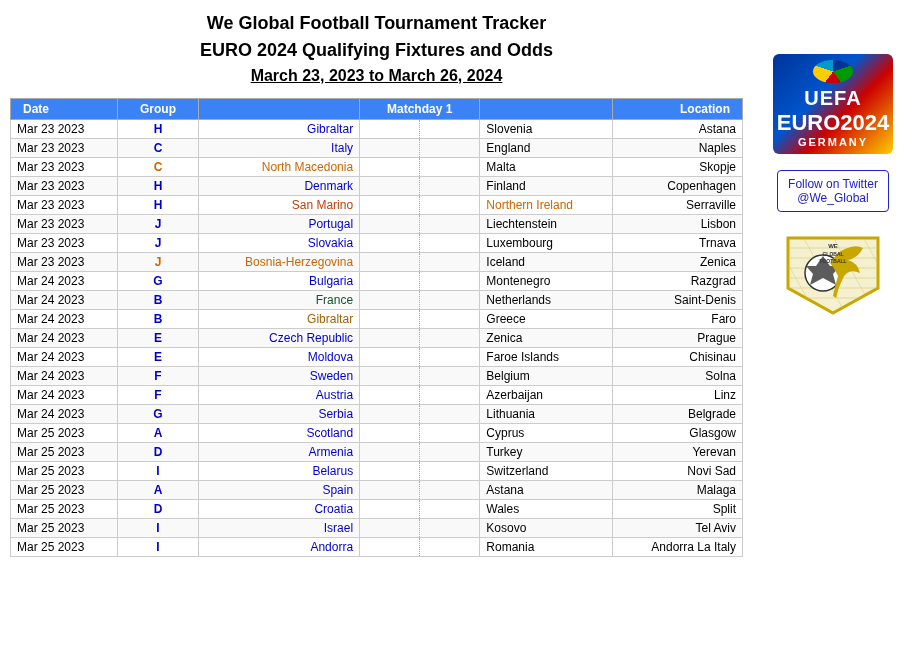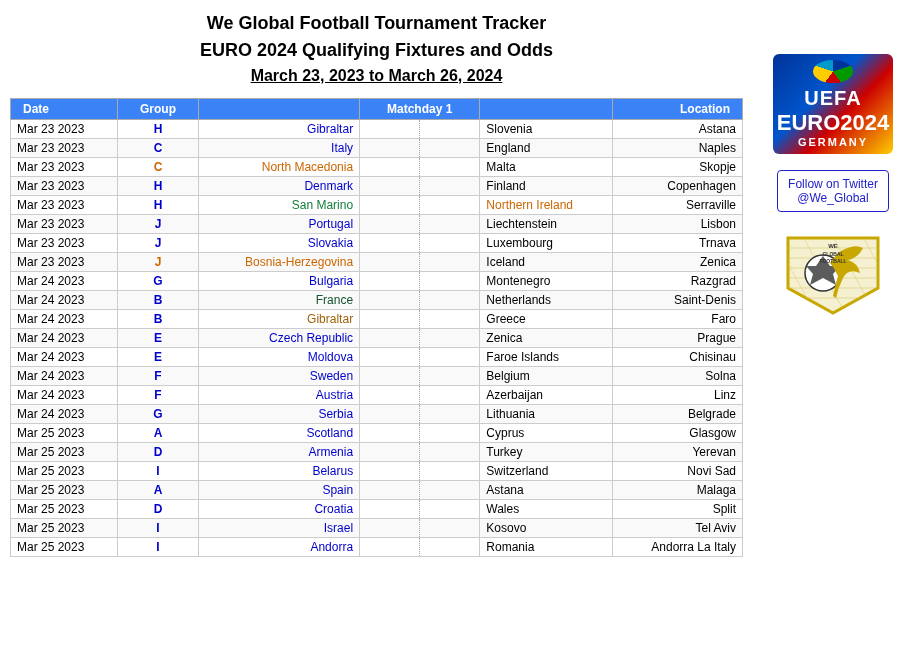--- a/index.html
+++ b/index.html
@@ -176,21 +176,21 @@
       <td class="col-group" style="color:#0000cc;font-weight:bold">H</td>
       <td class="col-home" style="color:#0000cc">Denmark</td>
       <td class="col-matchday" style="border-right:1px dotted #aaa;min-width:15px"></td>
       <td class="col-matchday" style="border-left:1px dotted #aaa;min-width:15px"></td>
       <td class="col-away" style="color:#000000">Finland</td>
       <td class="col-location" style="color:#000">Copenhagen</td>
     </tr>
         <tr style="background-color: rgb(255, 255, 255);">
       <td class="col-date" style="color:#000">Mar 23 2023</td>
       <td class="col-group" style="color:#0000cc;font-weight:bold">H</td>
-      <td class="col-home" style="color:#15803d">San Marino</td>
+      <td class="col-home" style="color:#c2410c">San Marino</td>
       <td class="col-matchday" style="border-right:1px dotted #aaa;min-width:15px"></td>
       <td class="col-matchday" style="border-left:1px dotted #aaa;min-width:15px"></td>
       <td class="col-away" style="color:#cc6600">Northern Ireland</td>
       <td class="col-location" style="color:#000">Serraville</td>
     </tr>
         <tr style="background-color: rgb(249, 249, 249);">
       <td class="col-date" style="color:#000">Mar 23 2023</td>
       <td class="col-group" style="color:#0000cc;font-weight:bold">J</td>
       <td class="col-home" style="color:#0000cc">Portugal</td>
       <td class="col-matchday" style="border-right:1px dotted #aaa;min-width:15px"></td>

